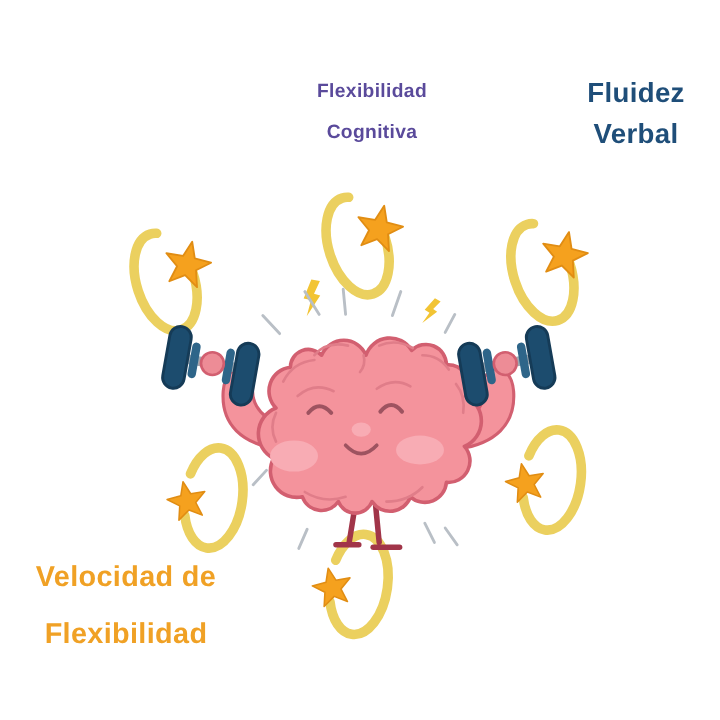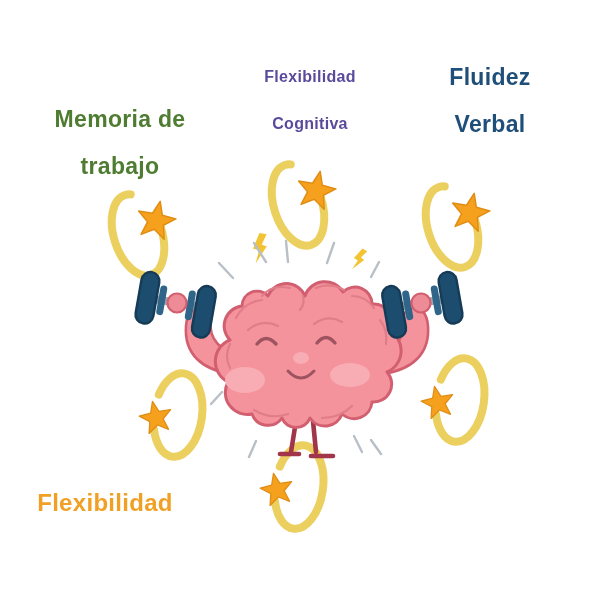--- a/index.html
+++ b/index.html
@@ -7,24 +7,24 @@
     width:600px;height:600px;position:relative;overflow:hidden;
     background:var(--background,#fff);
     font-family:"Liberation Sans","DejaVu Sans",sans-serif;
   }
   .stage{position:absolute;inset:0;}
   .label{
     position:absolute;text-align:center;font-weight:700;letter-spacing:.3px;
     line-height:26px;
   }
   .label span{display:block;}
-  .label .l2{margin-top:21px;}
+  .label .l2{margin-top:8px;}
   .lbl-memoria{left:25px;top:106px;width:190px;font-size:23px;color:var(--label-memoria);}
   .lbl-flexibilidad{left:225px;top:64px;width:170px;font-size:16px;color:var(--label-flexibilidad);text-align:center;}
-  .lbl-fluidez{left:420px;top:64px;width:140px;font-size:23px;color:var(--label-fluidez);}
+  .lbl-fluidez{left:460px;top:64px;width:140px;font-size:23px;color:var(--label-fluidez);}
   .lbl-velocidad{left:5px;top:468px;width:200px;font-size:24px;color:var(--label-velocidad);}
   .lbl-velocidad .l2{margin-top:22px;}
   .lbl-planificacion{left:218px;top:535px;width:180px;font-size:24px;color:var(--label-planificacion);}
   .lbl-inhibicion{left:408px;top:452px;width:146px;font-size:24px;color:var(--label-inhibicion);}
 
   svg{position:absolute;left:0;top:0;}
   .brain-body{fill:var(--brain-fill);stroke:var(--brain-outline);stroke-width:3;stroke-linejoin:round;}
   .fold{fill:none;stroke:var(--brain-fold);stroke-width:2.2;stroke-linecap:round;}
   .patch{fill:var(--brain-light);}
   .eye{fill:none;stroke:var(--face-line);stroke-width:3.4;stroke-linecap:round;}
@@ -162,29 +162,26 @@
       <rect class="bar" x="398" y="299" width="50" height="8" rx="4"></rect>
       <rect class="collar" x="404" y="288" width="7" height="30" rx="3.5"></rect>
       <rect class="collar" x="433" y="288" width="7" height="30" rx="3.5"></rect>
       <rect class="plate" x="384" y="281" width="18" height="52" rx="9"></rect>
       <rect class="plate" x="442" y="277" width="18" height="52" rx="9"></rect>
     </g>
     <circle class="fist" cx="177" cy="303" r="9.5"></circle>
     <circle class="fist" cx="421" cy="303" r="9.5"></circle>
   </svg>
 
-  <div class="label lbl-memoria">
-    <span class="l1">Memoria de</span>
-    <span class="l2">trabajo</span>
-  </div>
   <div class="label lbl-flexibilidad">
     <span class="l1">Flexibilidad</span>
     <span class="l2">Cognitiva</span>
   </div>
   <div class="label lbl-fluidez">
     <span class="l1">Fluidez</span>
     <span class="l2">Verbal</span>
   </div>
   <div class="label lbl-velocidad">
+    <span class="l1">Velocidad de</span>
     <span class="l2">Flexibilidad</span>
   </div>
 
 </div>
 
 </body></html>

